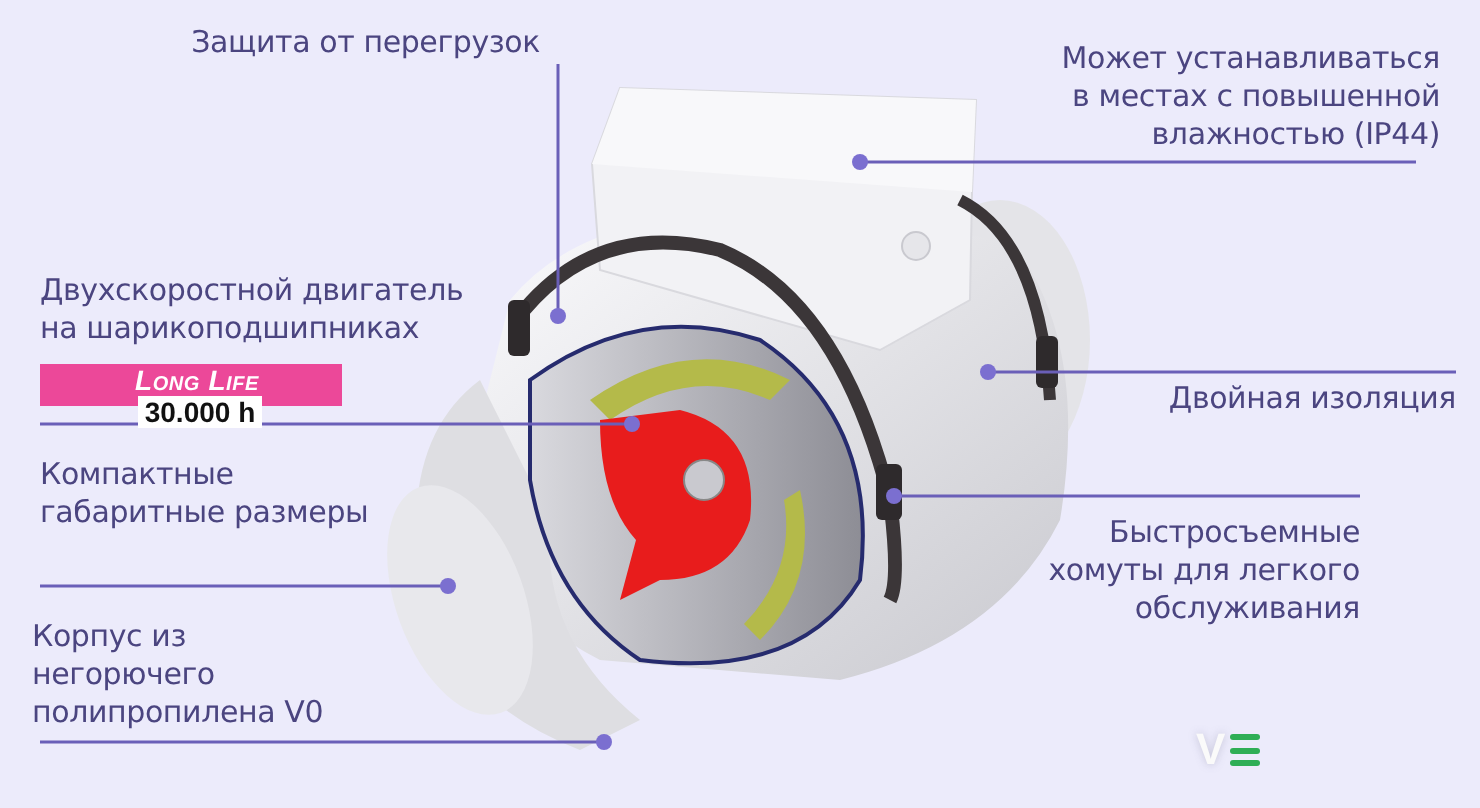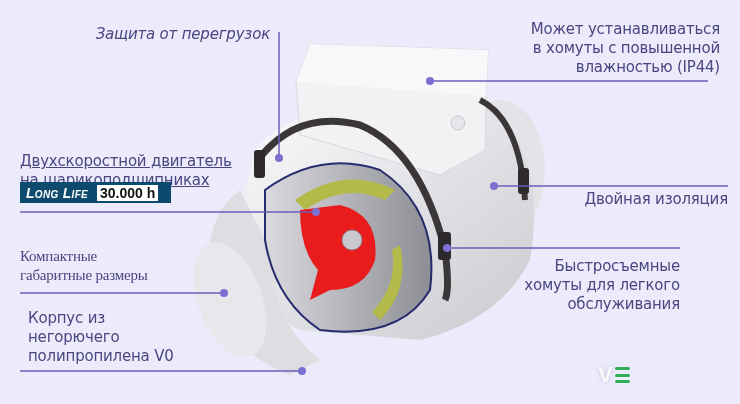--- a/index.html
+++ b/index.html
@@ -14,21 +14,21 @@
       position: absolute;
       color: #4b4580;
       font-size: 15px;
       line-height: 19px;
       letter-spacing: -0.2px;
       white-space: pre-line;
     }
     .label.right { text-align: right; }
     .ll-badge {
       position: absolute; left: 20px; top: 182px; width: 151px; height: 21px;
-      background: #0c4a6e; display: flex; align-items: center;
+      background: #ec4899; display: flex; align-items: center; flex-direction: column;
     }
     .ll-text {
       color: #fff; font-style: italic; font-weight: bold;
       font-family: "Liberation Sans", sans-serif; font-size: 14px;
       margin-left: 6px; letter-spacing: 0.3px; font-variant: small-caps;
     }
     .ll-hours {
       background: #fff; color: #111; font-family: "Liberation Sans", sans-serif;
       font-size: 14px; font-weight: bold; margin-left: 9px; padding: 0 3px; line-height: 16px;
     }
@@ -98,37 +98,37 @@
       <circle cx="279" cy="158" r="4"></circle>
       <circle cx="316" cy="212" r="4"></circle>
       <circle cx="224" cy="293" r="4"></circle>
       <circle cx="302" cy="371" r="4"></circle>
       <circle cx="430" cy="81" r="4"></circle>
       <circle cx="494" cy="186" r="4"></circle>
       <circle cx="447" cy="248" r="4"></circle>
     </g>
   </svg>
 
-  <div class="label right" style="right:470px; top:25px;font-style:italic;">Защита от перегрузок</div>
-  <div class="label" style="left:20px; top:152px;text-decoration:underline;">Двухскоростной двигатель
+  <div class="label right" style="right:470px; top:12px;">Защита от перегрузок</div>
+  <div class="label" style="left:20px; top:136px;">Двухскоростной двигатель
 на шарикоподшипниках</div>
 
   <div class="ll-badge">
     <span class="ll-text">Long Life</span>
     <span class="ll-hours">30.000 h</span>
   </div>
 
-  <div class="label" style="left:20px; top:247px;font-family:Liberation Serif, serif;">Компактные
+  <div class="label" style="left:20px; top:228px;">Компактные
 габаритные размеры</div>
-  <div class="label" style="left:28px; top:309px;">Корпус из
+  <div class="label" style="left:16px; top:309px;">Корпус из
 негорючего
 полипропилена V0</div>
 
   <div class="label right" style="right:20px; top:20px;">Может устанавливаться
-в хомуты с повышенной
+в местах с повышенной
 влажностью (IP44)</div>
   <div class="label right" style="right:12px; top:190px;">Двойная изоляция</div>
   <div class="label right" style="right:60px; top:257px;">Быстросъемные
 хомуты для легкого
 обслуживания</div>
 
   <div class="logo">
     <span>V</span>
     <span class="e-mark">
         <span></span>

